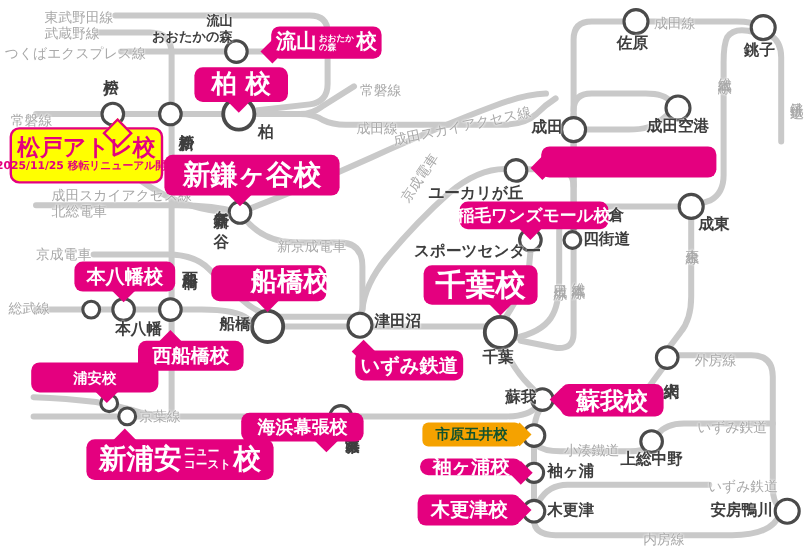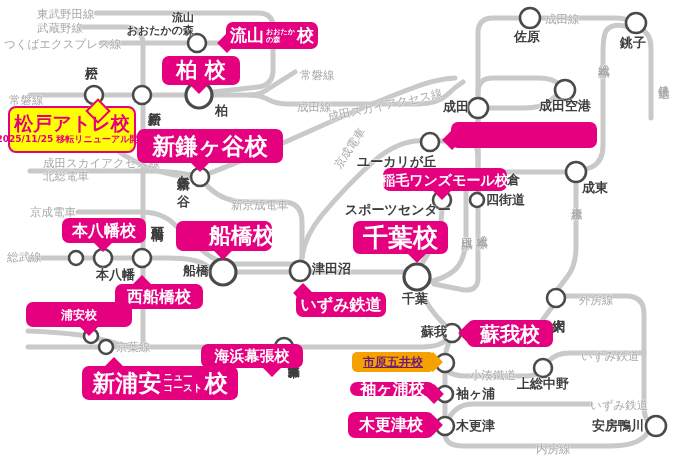--- a/index.html
+++ b/index.html
@@ -11,21 +11,21 @@
   circle.sta.big{stroke-width:3.2;}
   .line-label{position:absolute;color:#a8a8a8;font-size:11.5px;font-weight:500;white-space:nowrap;z-index:1;
               text-shadow:0 0 2px #fff,0 0 2px #fff;}
   .line-label.v{writing-mode:vertical-rl;letter-spacing:1px;}
   .sta-label{position:absolute;color:#3e3e3e;font-size:13px;font-weight:600;white-space:pre;line-height:1.15;z-index:1;
              text-shadow:0 0 2px #fff,0 0 2px #fff;}
   .sta-label.v{writing-mode:vertical-rl;letter-spacing:1px;}
   .school{position:absolute;border-radius:7px;display:flex;align-items:center;justify-content:center;
           font-weight:bold;white-space:nowrap;z-index:5;line-height:1;box-sizing:border-box;}
   .school.pink{background:#e4007f;color:#ffffff;}
-  .school.orange{background:#f5a200;color:#701a75;border-radius:5px;text-decoration:underline;}
+  .school.orange{background:#f5a200;color:#14532d;border-radius:5px;}
   .school.yellow{background:#ffff00;color:#e4007f;border:2.5px solid #e4007f;flex-direction:column;border-radius:8px;}
   .school .tail{position:absolute;width:14px;height:14px;background:inherit;transform:rotate(45deg);z-index:-1;}
   .school.yellow .tail{border:2.5px solid #e4007f;}
   .school .sub{font-size:9px;font-weight:bold;line-height:1.25;margin-top:1px;}
   .small-stack{display:inline-flex;flex-direction:column;font-size:0.42em;line-height:1.1;text-align:left;margin:0 2px;font-weight:bold;}
 </style>
 </head>
 <body>
 
 <div class="map">
@@ -200,21 +200,21 @@
         <span style="display: inline-flex; align-items: center;">千葉校</span>
       </div>
       <div class="school pink" style="left: 201px; top: 314px; width: 102px; height: 24px; font-size: 15px; margin-top: 30px;">
         <span class="tail" style="bottom: -6px; left: 64px;"></span>
         <span style="display: inline-flex; align-items: center;">海浜幕張校</span>
       </div>
       <div class="school pink" style="left: 26px; top: 302px; width: 106px; height: 25px; font-size: 12px;">
         <span class="tail" style="bottom: -6px; left: 56px;"></span>
         <span style="display: inline-flex; align-items: center;">浦安校</span>
       </div>
-      <div class="school pink" style="left: 82px; top: 366px; width: 156px; height: 34px; font-size: 23px;">
+      <div class="school pink" style="left: 72px; top: 366px; width: 156px; height: 34px; font-size: 23px;">
         <span class="tail" style="top: -6px; left: 25px;"></span>
         <span style="display: inline-flex; align-items: center;">
           <span>新浦安</span>
           <span class="small-stack">
             <span>ニュー</span>
             <span>コースト</span>
           </span>
           <span>校</span>
         </span>
       </div>

